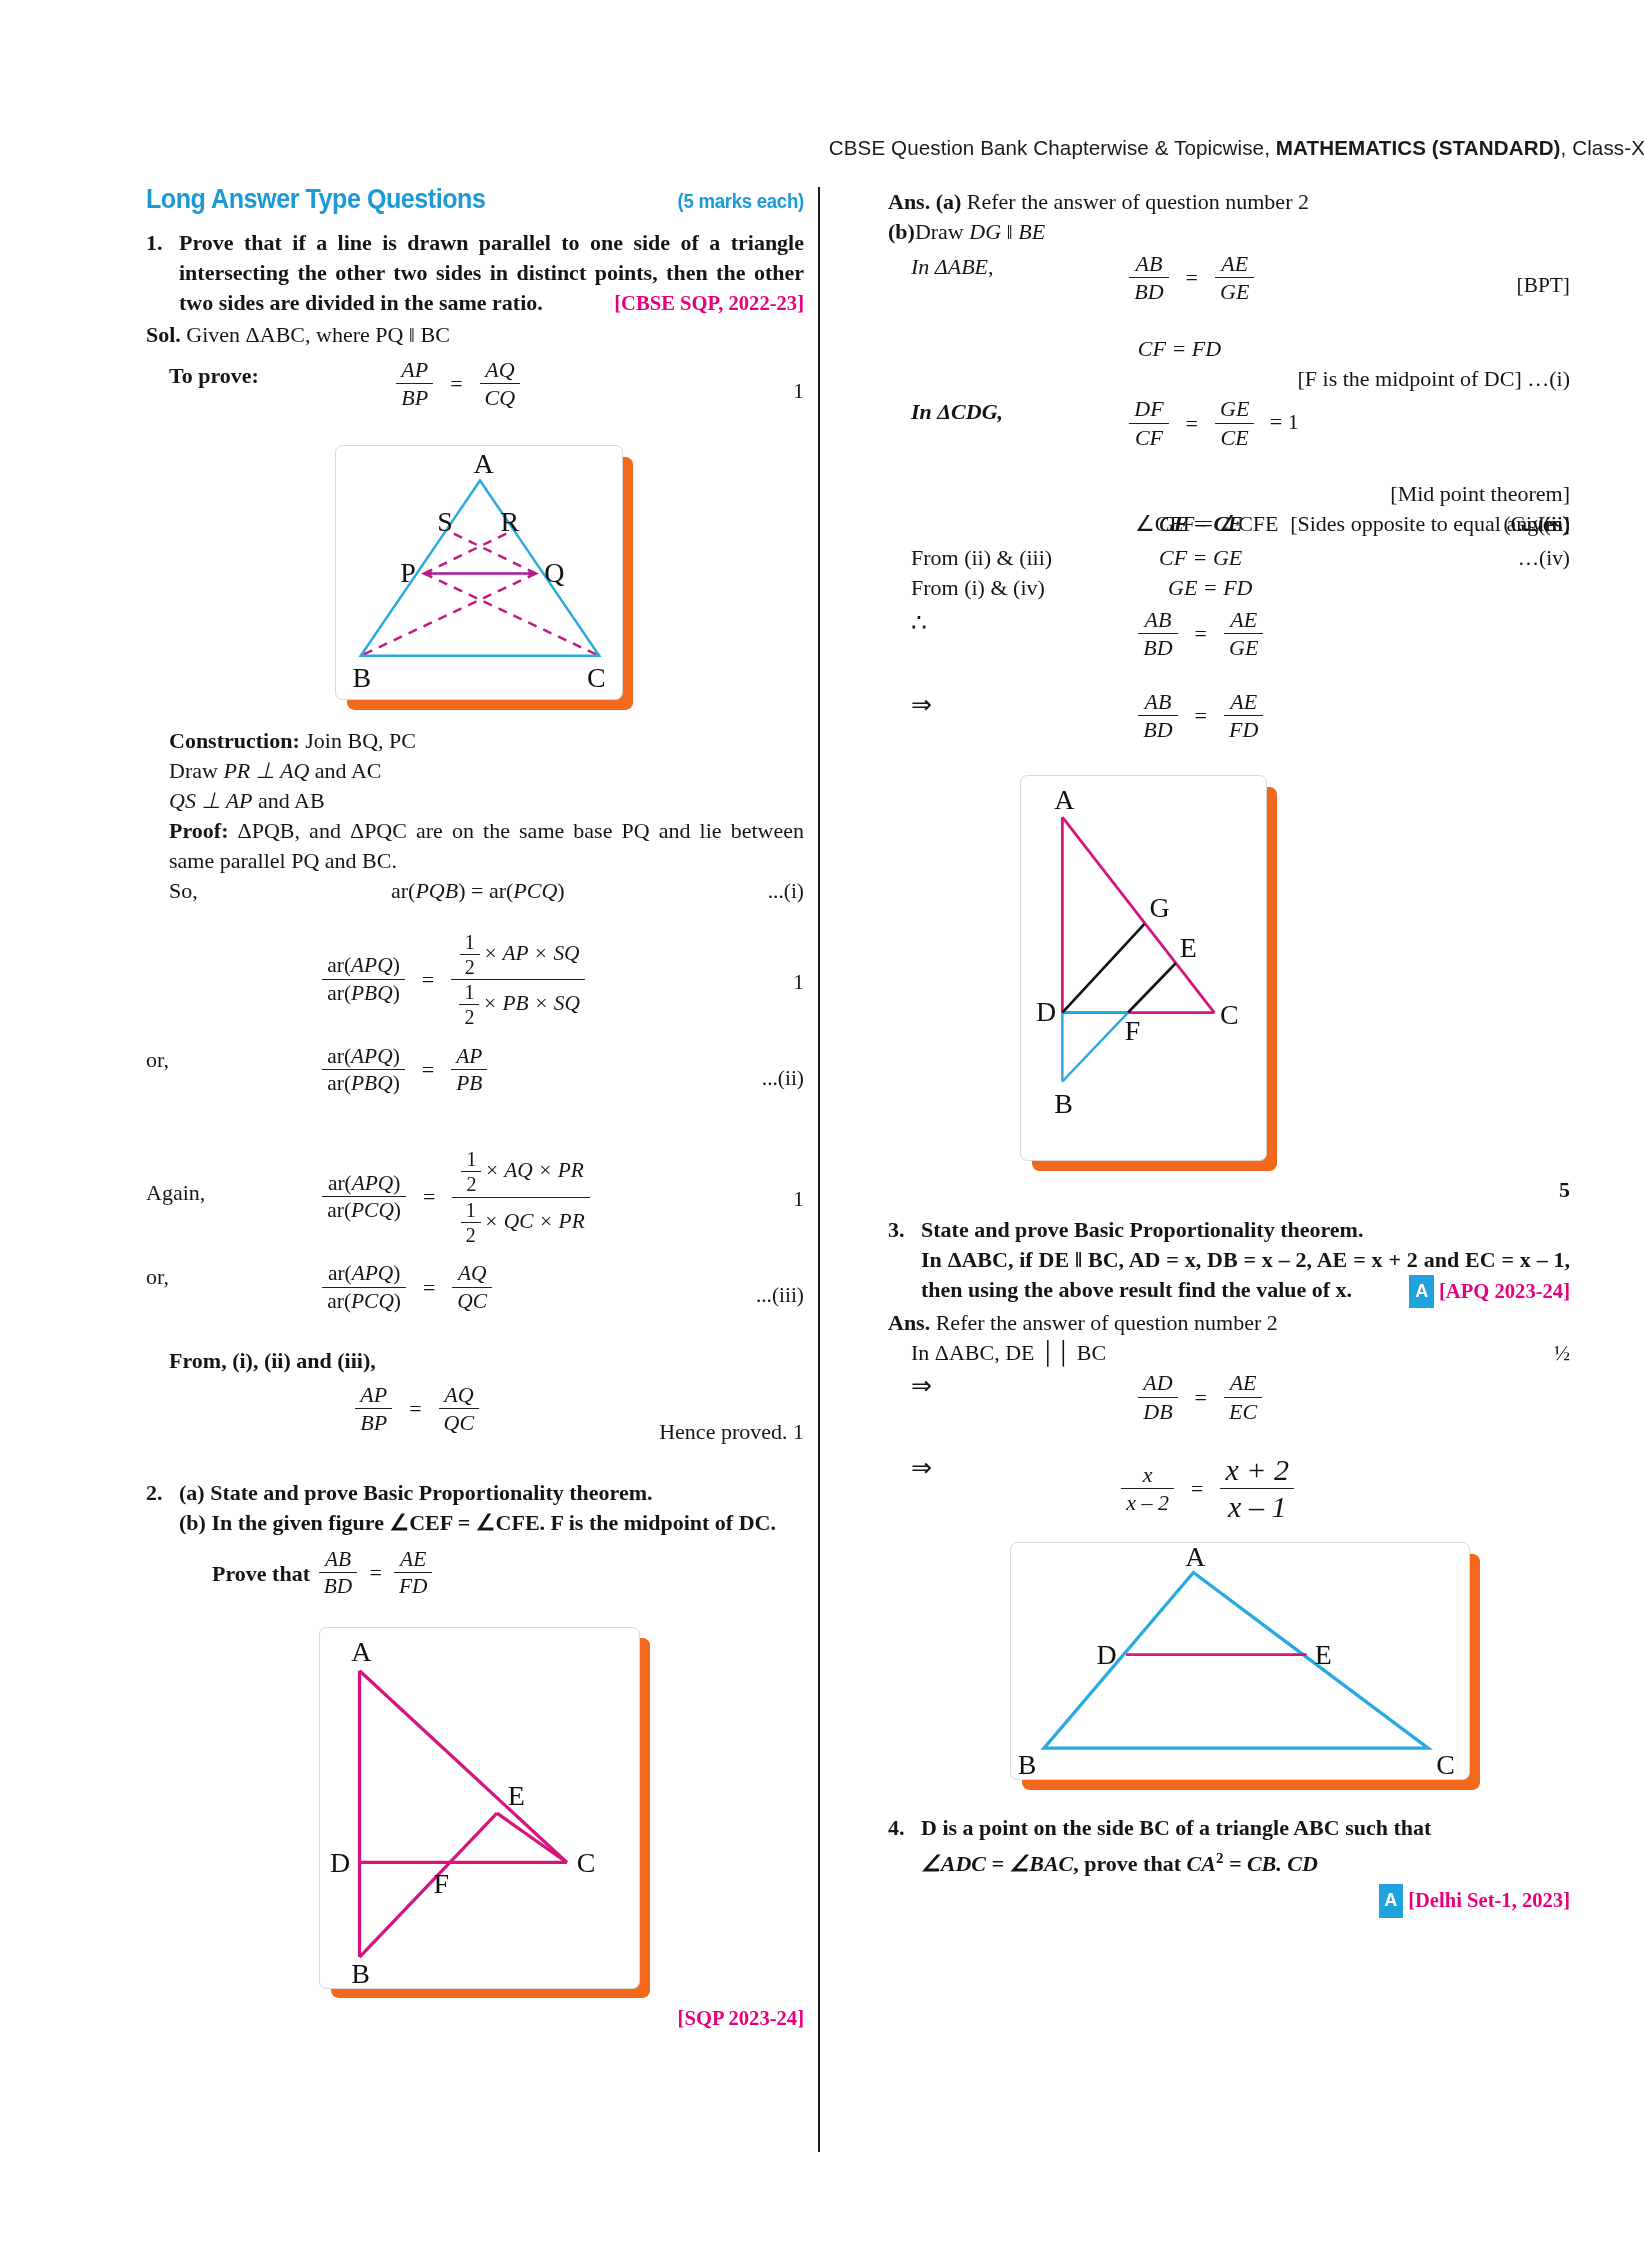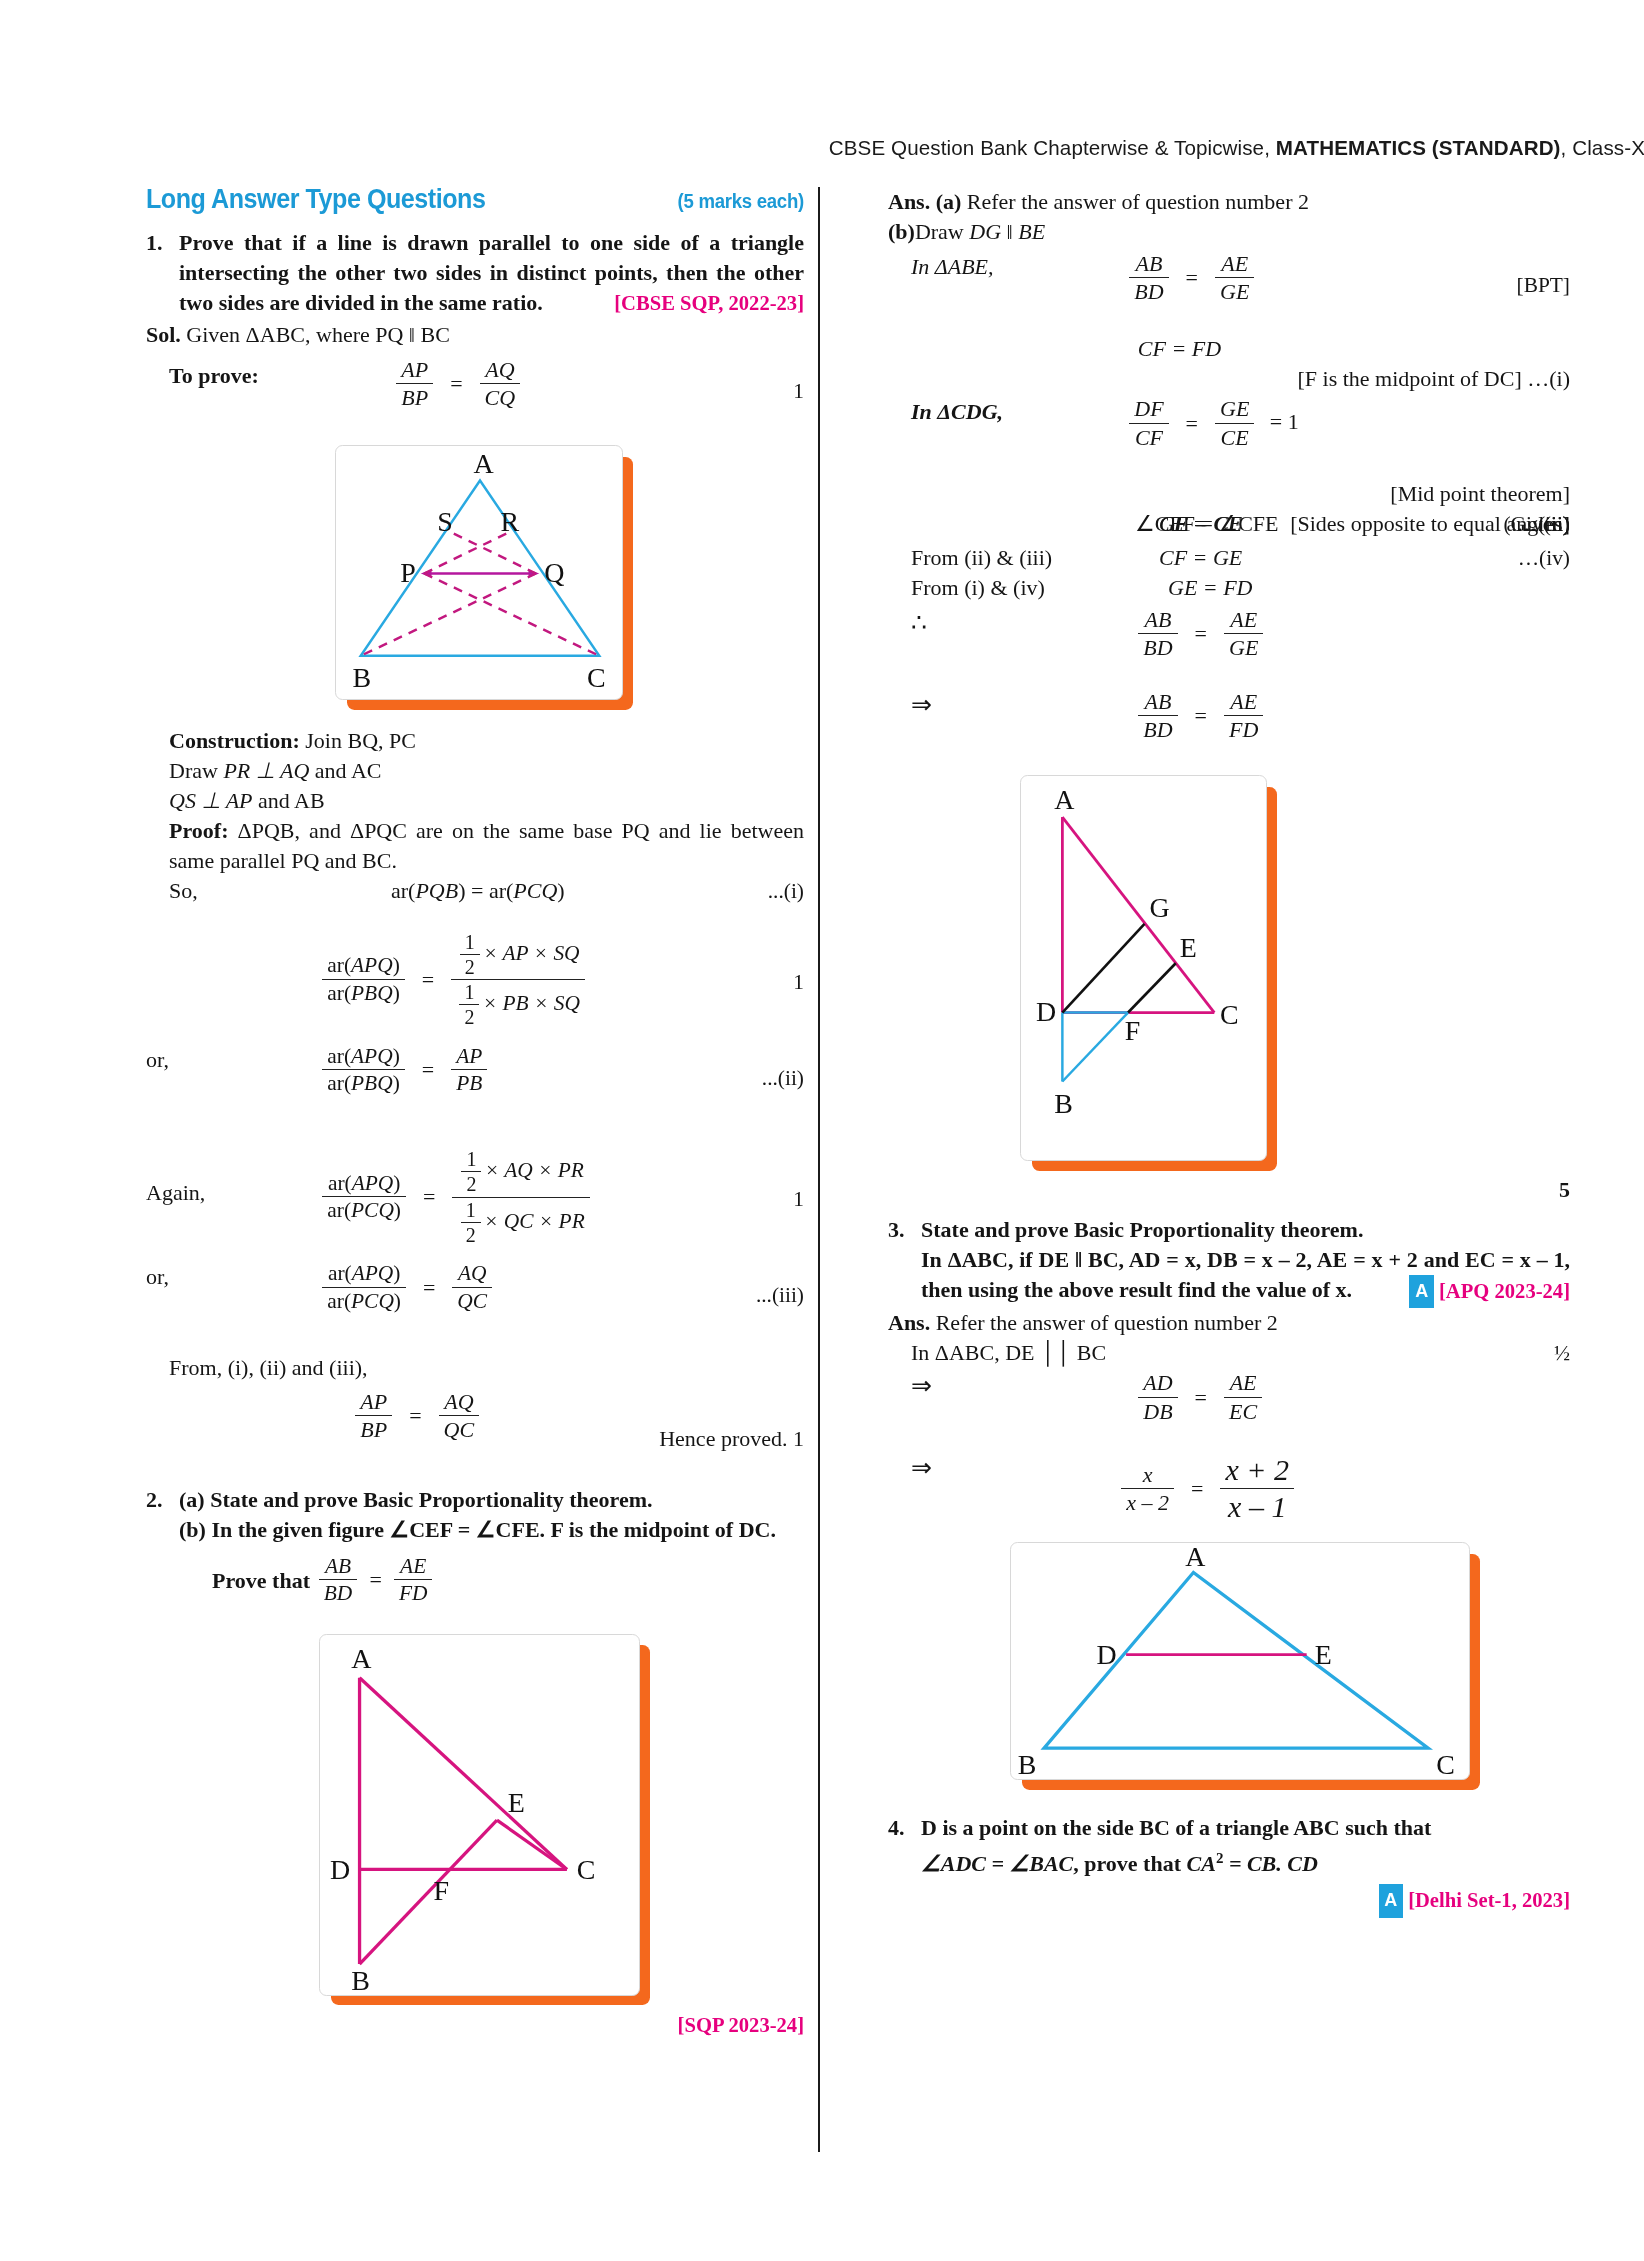--- a/index.html
+++ b/index.html
@@ -226,21 +226,21 @@
     <div class="line" style="height:82px;">
       <span>or,</span>
       <span style="position:absolute;left:173px;top:0;">
         <span class="frac" style="font-size:21.4px;"><span class="num">ar(<span class="ital">APQ</span>)</span><span class="den">ar(<span class="ital">PCQ</span>)</span></span>
         <span class="op">=</span>
         <span class="frac math" style="font-size:21.4px;"><span class="num">AQ</span><span class="den">QC</span></span>
       </span>
       <span class="marks" style="top:18px;">...(iii)</span>
     </div>
 
-    <div class="line" style="margin-left:23px;margin-top:9px;">
+    <div class="line" style="margin-left:23px;margin-top:2px;font-weight:bold;">
       <span>From, (i), (ii) and (iii),</span>
     </div>
 
     <div class="line" style="height:82px;margin-top:6.6px;">
       <span style="position:absolute;left:206px;top:0;">
         <span class="frac math" style="font-size:22px;"><span class="num">AP</span><span class="den">BP</span></span>
         <span class="op">=</span>
         <span class="frac math" style="font-size:22px;"><span class="num">AQ</span><span class="den">QC</span></span>
       </span>
       <span style="position:absolute;right:0;top:34px;font-weight:normal;">Hence proved. 1</span>

